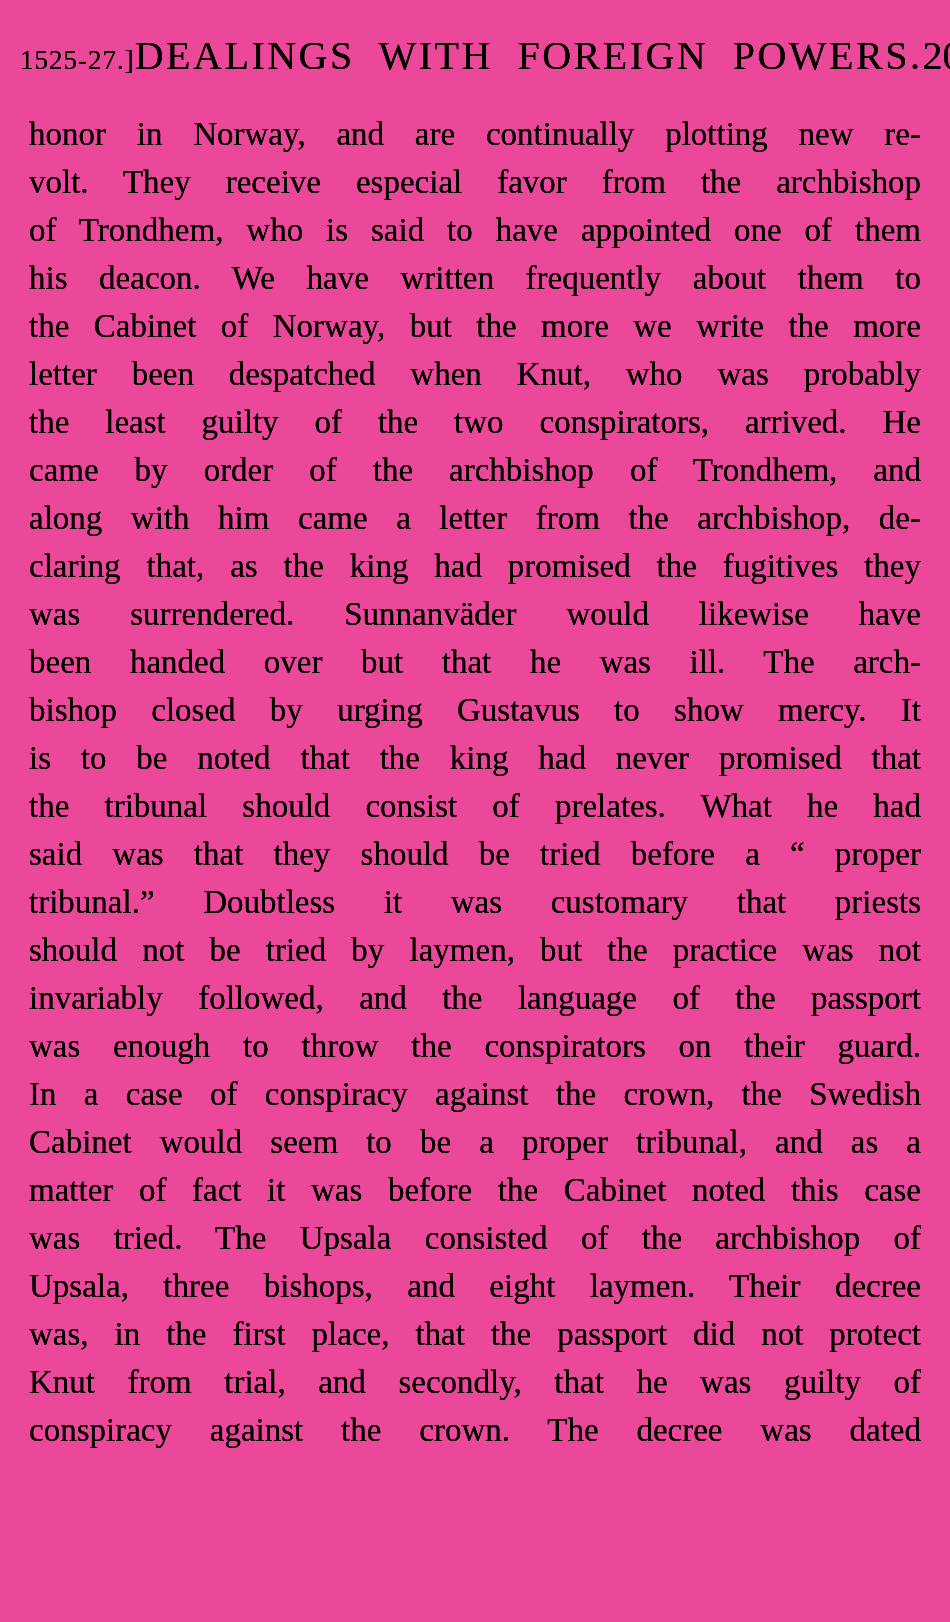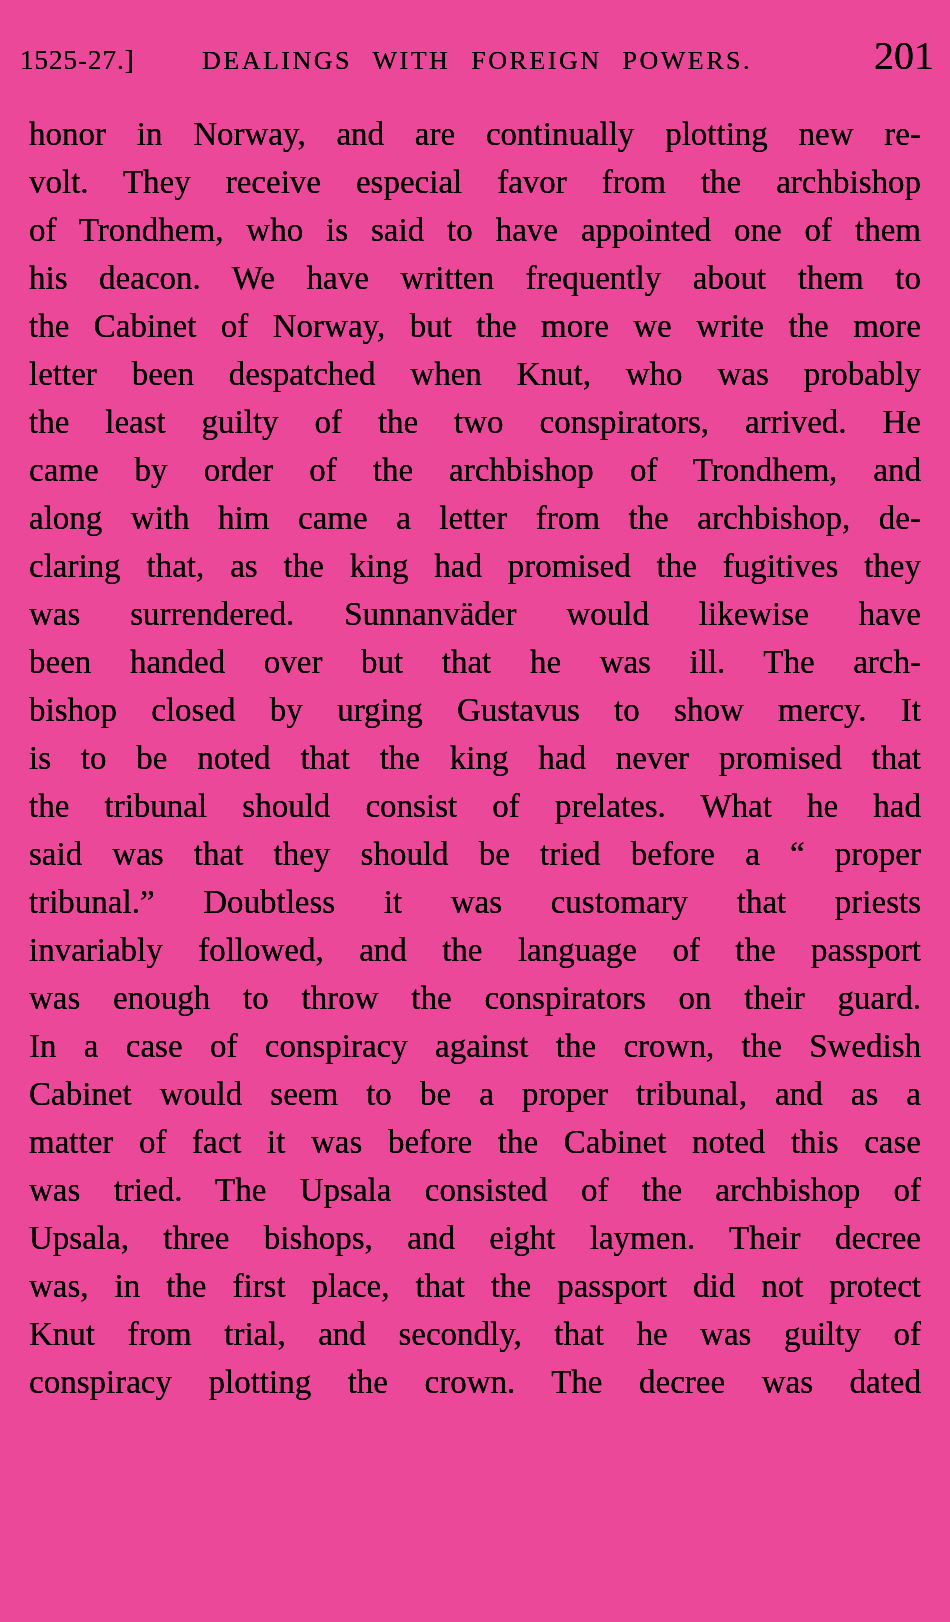--- a/index.html
+++ b/index.html
@@ -24,21 +24,21 @@
     text-shadow: 0 0 0.5px #000;
   }
   .header-left {
     flex: 1;
     font-size: 27px;
     letter-spacing: 1px;
     white-space: nowrap;
   }
   .header-center {
     flex: 0 0 auto;
-    font-size: 26px;
+    font-size: 40px;
     letter-spacing: 2.5px;
     word-spacing: 12px;
     white-space: nowrap;
   }
   .header-right {
     flex: 1;
     text-align: right;
     font-size: 40px;
     white-space: nowrap;
     margin-top: 20px;
@@ -80,24 +80,25 @@
       <div class="line">came by order of the archbishop of Trondhem, and</div>
       <div class="line">along with him came a letter from the archbishop, de-</div>
       <div class="line">claring that, as the king had promised the fugitives they</div>
       <div class="line">was surrendered.  Sunnanväder would likewise have</div>
       <div class="line">been handed over but that he was ill.  The arch-</div>
       <div class="line">bishop closed by urging Gustavus to show mercy.  It</div>
       <div class="line">is to be noted that the king had never promised that</div>
       <div class="line">the tribunal should consist of prelates.  What he had</div>
       <div class="line">said was that they should be tried before a “ proper</div>
       <div class="line">tribunal.”  Doubtless it was customary that priests</div>
+      <div class="line">should not be tried by laymen, but the practice was not</div>
       <div class="line">invariably followed, and the language of the passport</div>
       <div class="line">was enough to throw the conspirators on their guard.</div>
       <div class="line">In a case of conspiracy against the crown, the Swedish</div>
       <div class="line">Cabinet would seem to be a proper tribunal, and as a</div>
       <div class="line">matter of fact it was before the Cabinet noted this case</div>
       <div class="line">was tried.  The Upsala consisted of the archbishop of</div>
       <div class="line">Upsala, three bishops, and eight laymen.  Their decree</div>
       <div class="line">was, in the first place, that the passport did not protect</div>
       <div class="line">Knut from trial, and secondly, that he was guilty of</div>
-      <div class="line">conspiracy plotting the crown.  The decree was dated</div>
+      <div class="line">conspiracy against the crown.  The decree was dated</div>
     </div>
 </div>
 
 </body></html>

